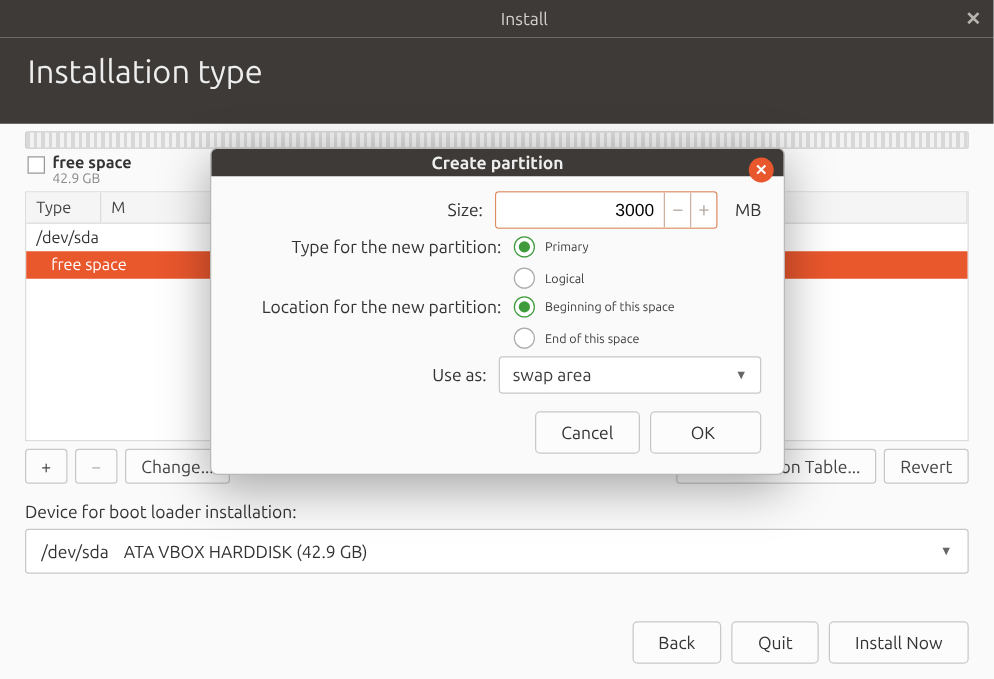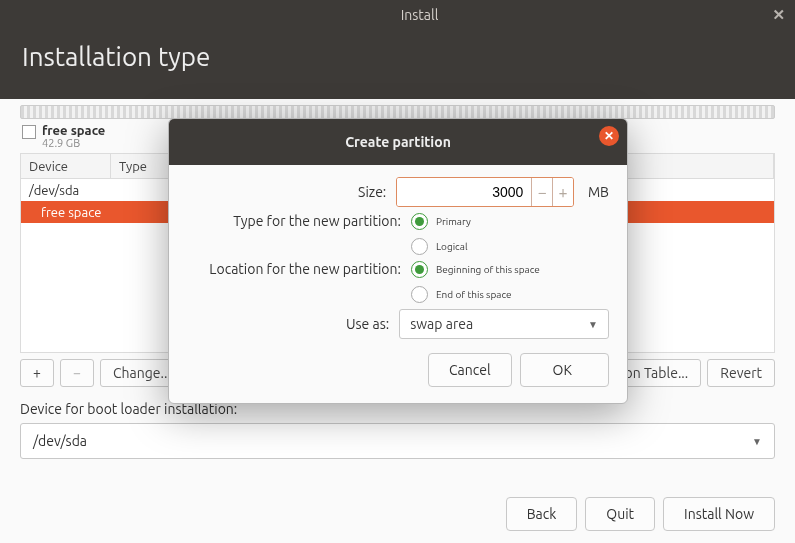--- a/index.html
+++ b/index.html
@@ -156,21 +156,21 @@
       border-radius: 6px;
       box-shadow: 0 10px 40px rgba(0,0,0,0.35);
       overflow: hidden;
       z-index: 10;
     }
     .dialog-title {
       background: #3d3a37;
       color: #eee;
       font-size: 14px;
       font-weight: bold;
-      height: 46px;
+      height: 22px;
       display: flex;
       align-items: center;
       justify-content: center;
       position: relative;
     }
     .dialog-title .dlg-close {
       position: absolute;
       right: 8px;
       top: 7px;
       width: 20px; height: 20px;
@@ -293,21 +293,20 @@
   <div class="free-space-row">
     <div class="checkbox"></div>
     <div class="fs-text">
       <span class="fs-label">free space</span>
       <span class="fs-size">42.9 GB</span>
     </div>
   </div>
 
   <div class="table-wrap">
     <div class="table-header">
-      <div class="col-device">Device</div>
       <div class="col-type">Type</div>
       <div class="col-m">M</div>
     </div>
     <div class="table-row">
       <span>/dev/sda</span>
     </div>
     <div class="table-row indent selected">
       <span>free space</span>
     </div>
   </div>
@@ -317,20 +316,21 @@
     <div class="tool-btn sq dim">−</div>
     <div class="tool-btn">Change...</div>
     <div class="spacer"></div>
     <div class="tool-btn">New Partition Table...</div>
     <div class="tool-btn">Revert</div>
   </div>
 
   <div class="boot-label">Device for boot loader installation:</div>
   <div class="boot-select">
     <span>/dev/sda</span>
+    <span>ATA VBOX HARDDISK (42.9 GB)</span>
     <span class="caret">▼</span>
   </div>
 </div>
 
 <div class="footer">
   <div class="btn">Back</div>
   <div class="btn">Quit</div>
   <div class="btn">Install Now</div>
 </div>
 

